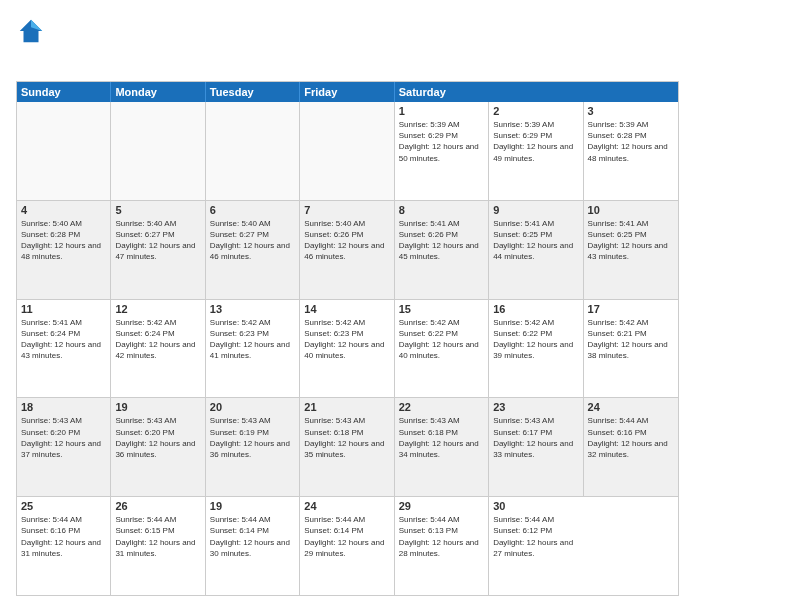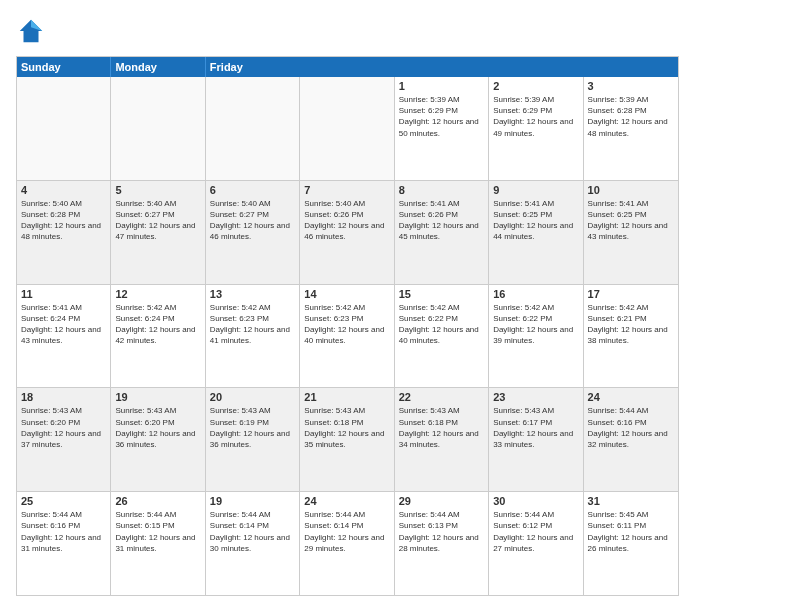--- a/index.html
+++ b/index.html
@@ -9,20 +9,21 @@
       width: 792px;
       height: 612px;
       overflow: hidden;
     }
     .page {
       width: 695px;
       height: 612px;
       padding: 16px;
       display: flex;
       flex-direction: column;
+      gap: 25px;
     }
     .header {
       display: flex;
       justify-content: space-between;
       align-items: flex-start;
       margin-bottom: 10px;
     }
     .logo {
       display: flex;
       align-items: center;
@@ -126,21 +127,23 @@
     <div class="title-area">
       <div class="month-year"></div>
       <div class="location"></div>
     </div>
   </div>
 
   <div class="calendar">
     <div class="cal-header" id="cal-header">
         <div class="cal-header-cell">Sunday</div>
         <div class="cal-header-cell">Monday</div>
+        <div class="cal-header-cell">Tuesday</div>
         <div class="cal-header-cell">Friday</div>
+        <div class="cal-header-cell">Saturday</div>
       </div>
     <div class="cal-body" id="cal-body">
         <div class="cal-row">
           <div class="cal-cell empty"></div>
           <div class="cal-cell empty"></div>
           <div class="cal-cell empty"></div>
           <div class="cal-cell empty"></div>
           <div class="cal-cell">
             <div class="day-num">1</div>
             <div class="cell-text" style="white-space: pre-line;">Sunrise: 5:39 AM
@@ -321,23 +324,17 @@
             <div class="day-num">29</div>
             <div class="cell-text" style="white-space: pre-line;">Sunrise: 5:44 AM
 Sunset: 6:13 PM
 Daylight: 12 hours and 28 minutes.</div>
           </div>
           <div class="cal-cell">
             <div class="day-num">30</div>
             <div class="cell-text" style="white-space: pre-line;">Sunrise: 5:44 AM
 Sunset: 6:12 PM
 Daylight: 12 hours and 27 minutes.</div>
-          </div>
-          <div class="cal-cell">
-            <div class="day-num">31</div>
-            <div class="cell-text" style="white-space: pre-line;">Sunrise: 5:45 AM
-Sunset: 6:11 PM
-Daylight: 12 hours and 26 minutes.</div>
           </div>
         </div>
       </div>
   </div>
 </div>
 
 </body></html>

